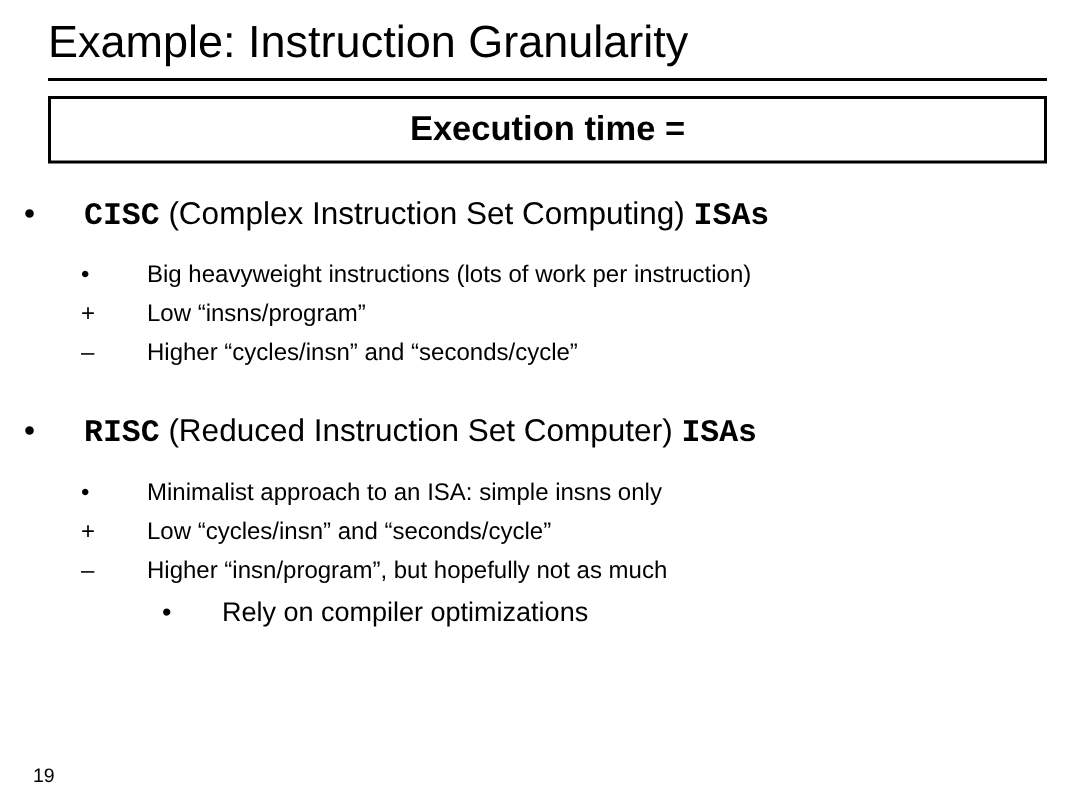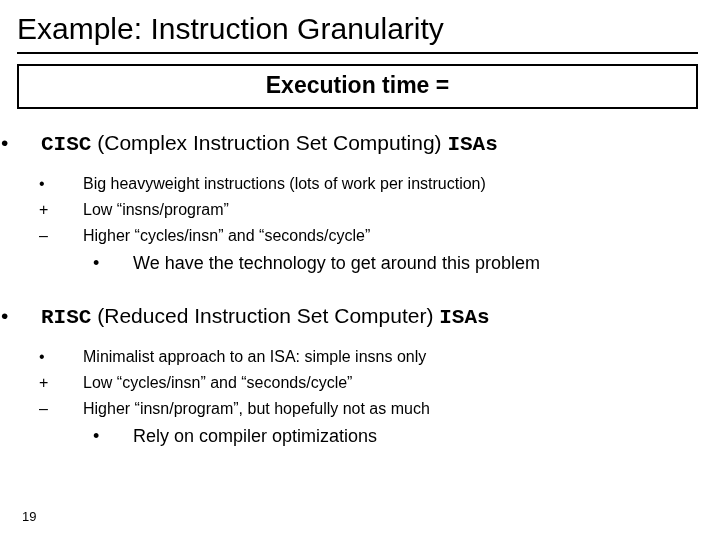--- a/index.html
+++ b/index.html
@@ -7,21 +7,21 @@
     padding: 0;
     width: 720px;
     height: 540px;
     font-family: Verdana, Geneva, sans-serif;
     background: #fff;
     color: #000;
     position: relative;
     box-sizing: border-box;
   }
   .slide {
-    padding: 12px 22px 0 17px;
+    padding: 12px 22px 0 32px;
     box-sizing: border-box;
   }
   .title {
     font-size: 30px;
     color: #000;
     margin: 0 0 6px 0;
     font-weight: normal;
     font-family: Verdana, sans-serif;
   }
   .title-rule {
@@ -101,23 +101,20 @@
     <div class="midgap"></div>
     <div class="l2">
       <span class="marker">•</span><span>Big heavyweight instructions (lots of work per instruction)</span>
     </div>
     <div class="l2">
       <span class="marker">+</span><span>Low “insns/program”</span>
     </div>
     <div class="l2">
       <span class="marker">–</span><span>Higher “cycles/insn” and “seconds/cycle”</span>
     </div>
-    <div class="l3">
-      <span class="marker">•</span><span>We have the technology to get around this problem</span>
-    </div>
 
     <div class="gap"></div>
 
     <div class="l1">
       <span class="marker">•</span><span class="bold">RISC</span><span> (Reduced Instruction Set Computer) </span><span class="bold">ISAs</span>
     </div>
     <div class="midgap"></div>
     <div class="l2">
       <span class="marker">•</span><span>Minimalist approach to an ISA: simple insns only</span>
     </div>

